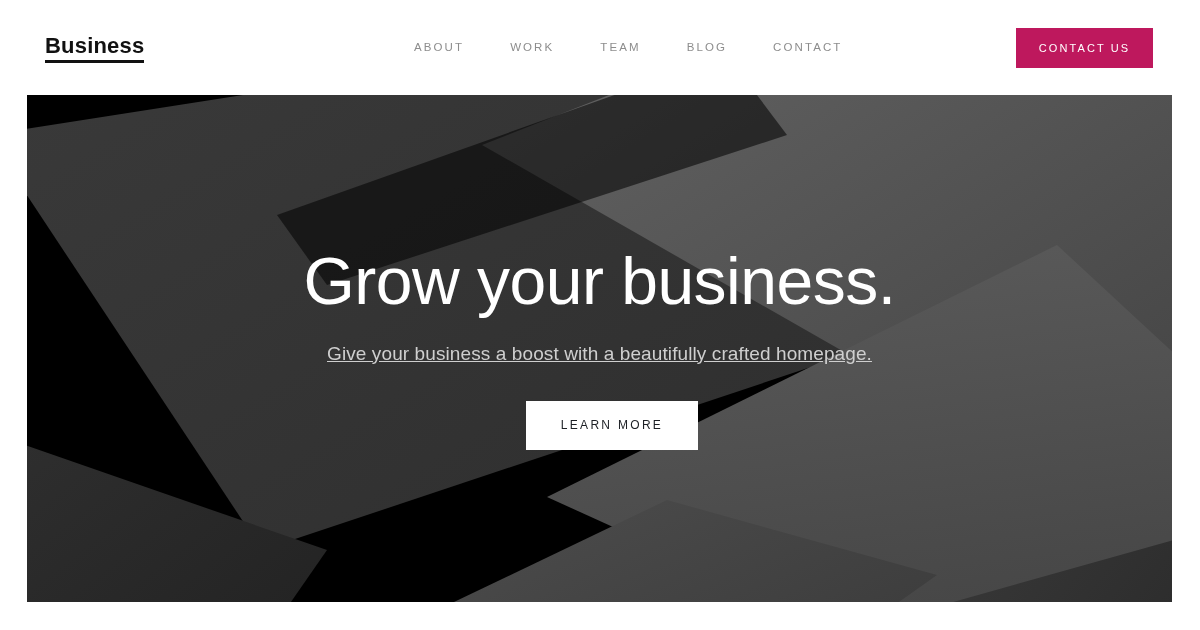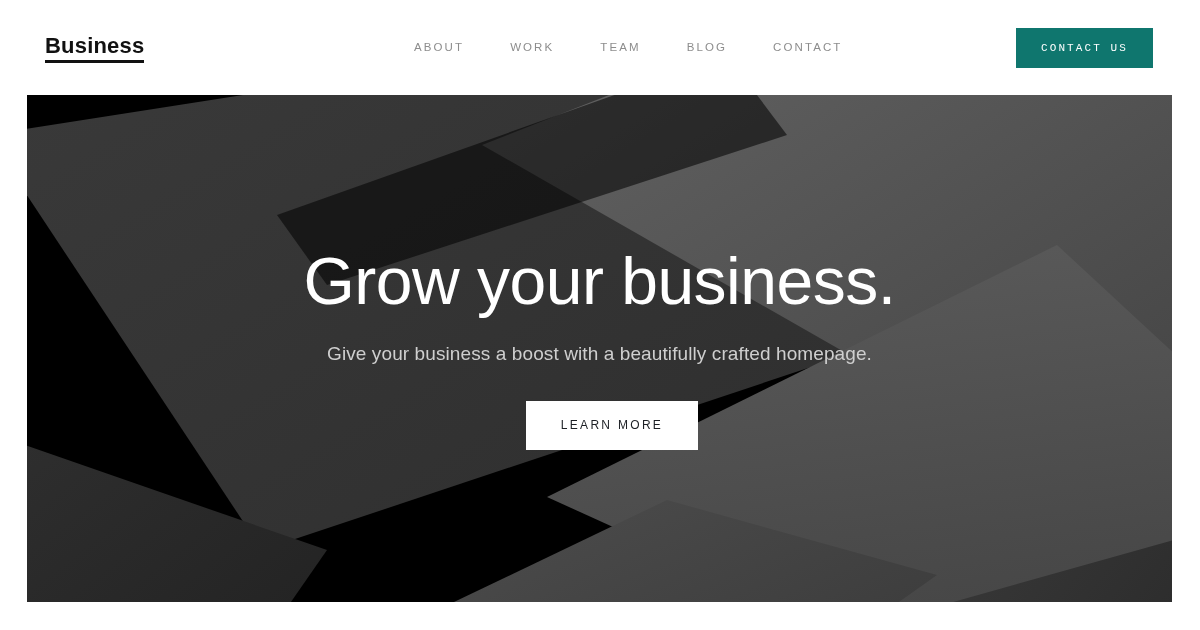--- a/index.html
+++ b/index.html
@@ -57,24 +57,24 @@
     margin-right: 35px;
   }
   .nav-link:last-child { margin-right: 12px; }
 
   .contact-us-btn {
     position: absolute;
     left: 1016px;
     top: 28px;
     width: 137px;
     height: 40px;
-    background: #0f766e;
+    background: #be185d;
     color: #ffffff;
     border: none;
-    font-family: Liberation Mono, monospace;
+    font-family: Liberation Sans, sans-serif;
     font-size: 11px;
     letter-spacing: 2.1px;
     text-transform: uppercase;
     cursor: pointer;
     display: flex;
     align-items: center;
     justify-content: center;
     padding: 0;
   }
 
@@ -117,20 +117,21 @@
     line-height: 1.05;
     text-align: center;
   }
   .hero-subtitle {
     margin: 26px 0 0 0;
     font-size: 19px;
     font-weight: 400;
     color: #cfcfcf;
     letter-spacing: 0.1px;
     text-align: center;
+    text-decoration: underline;
   }
   .learn-more-btn {
     margin-top: 36px;
     width: 172px;
     height: 49px;
     background: #ffffff;
     color: #1d2025;
     border: none;
     font-family: "Liberation Sans", sans-serif;
     font-size: 12px;

